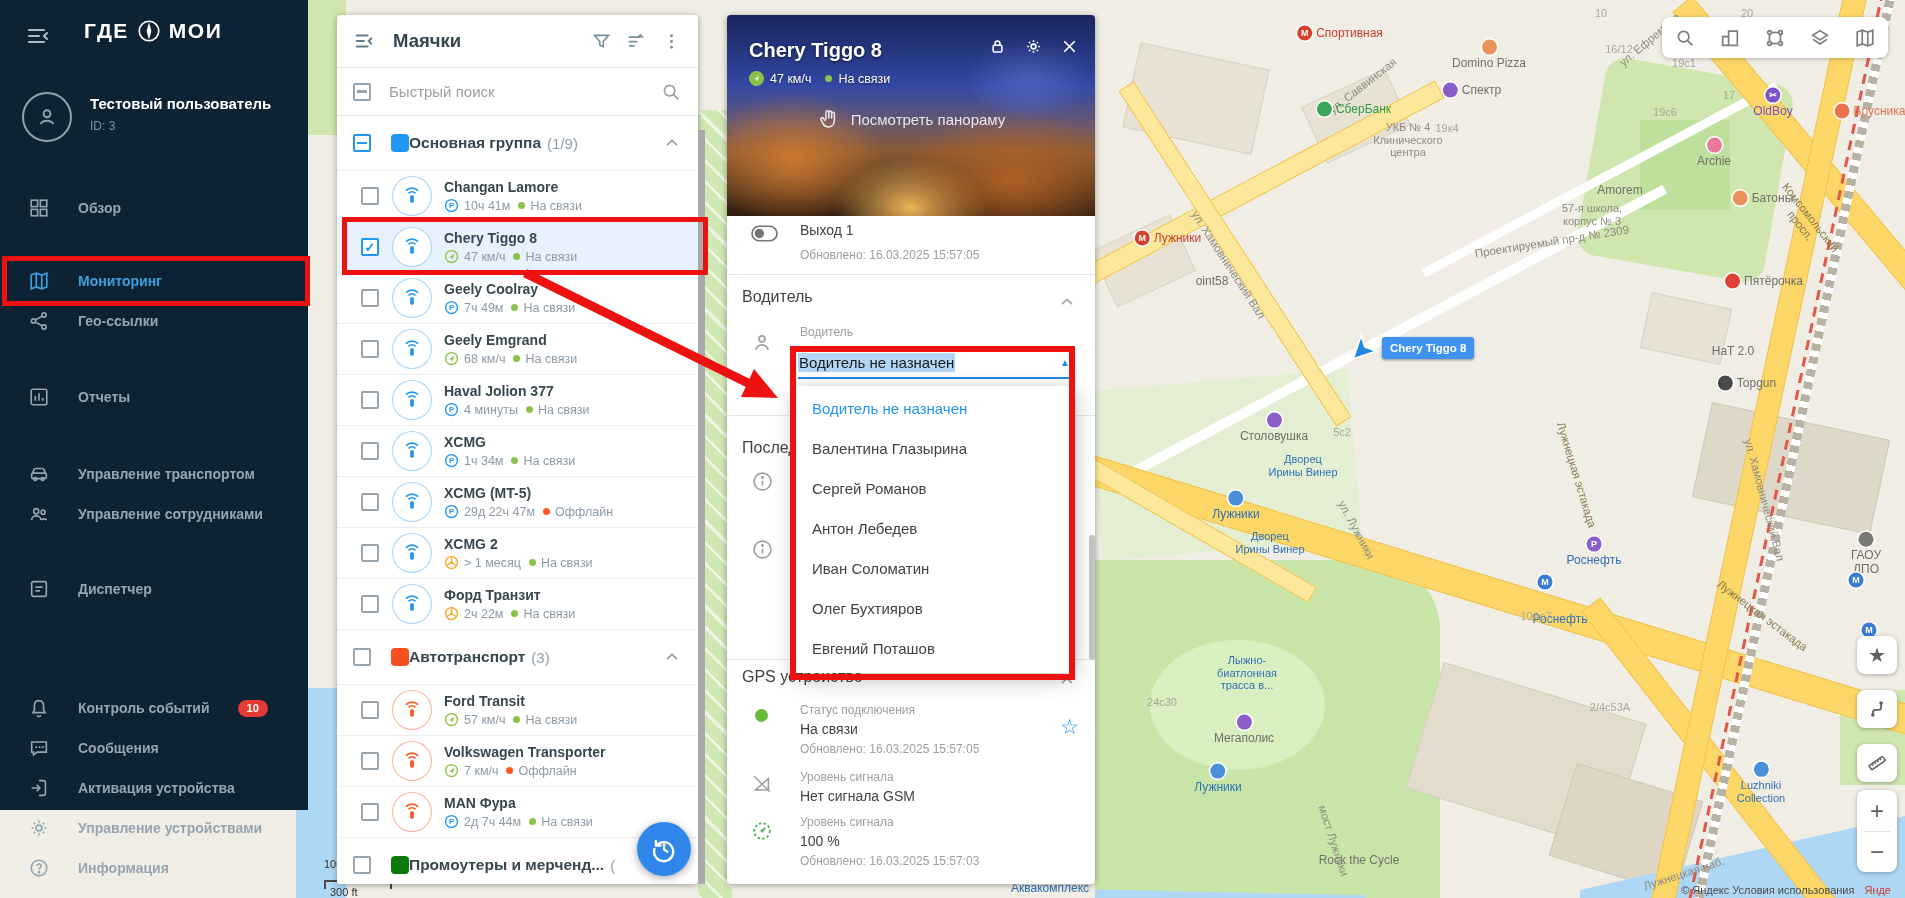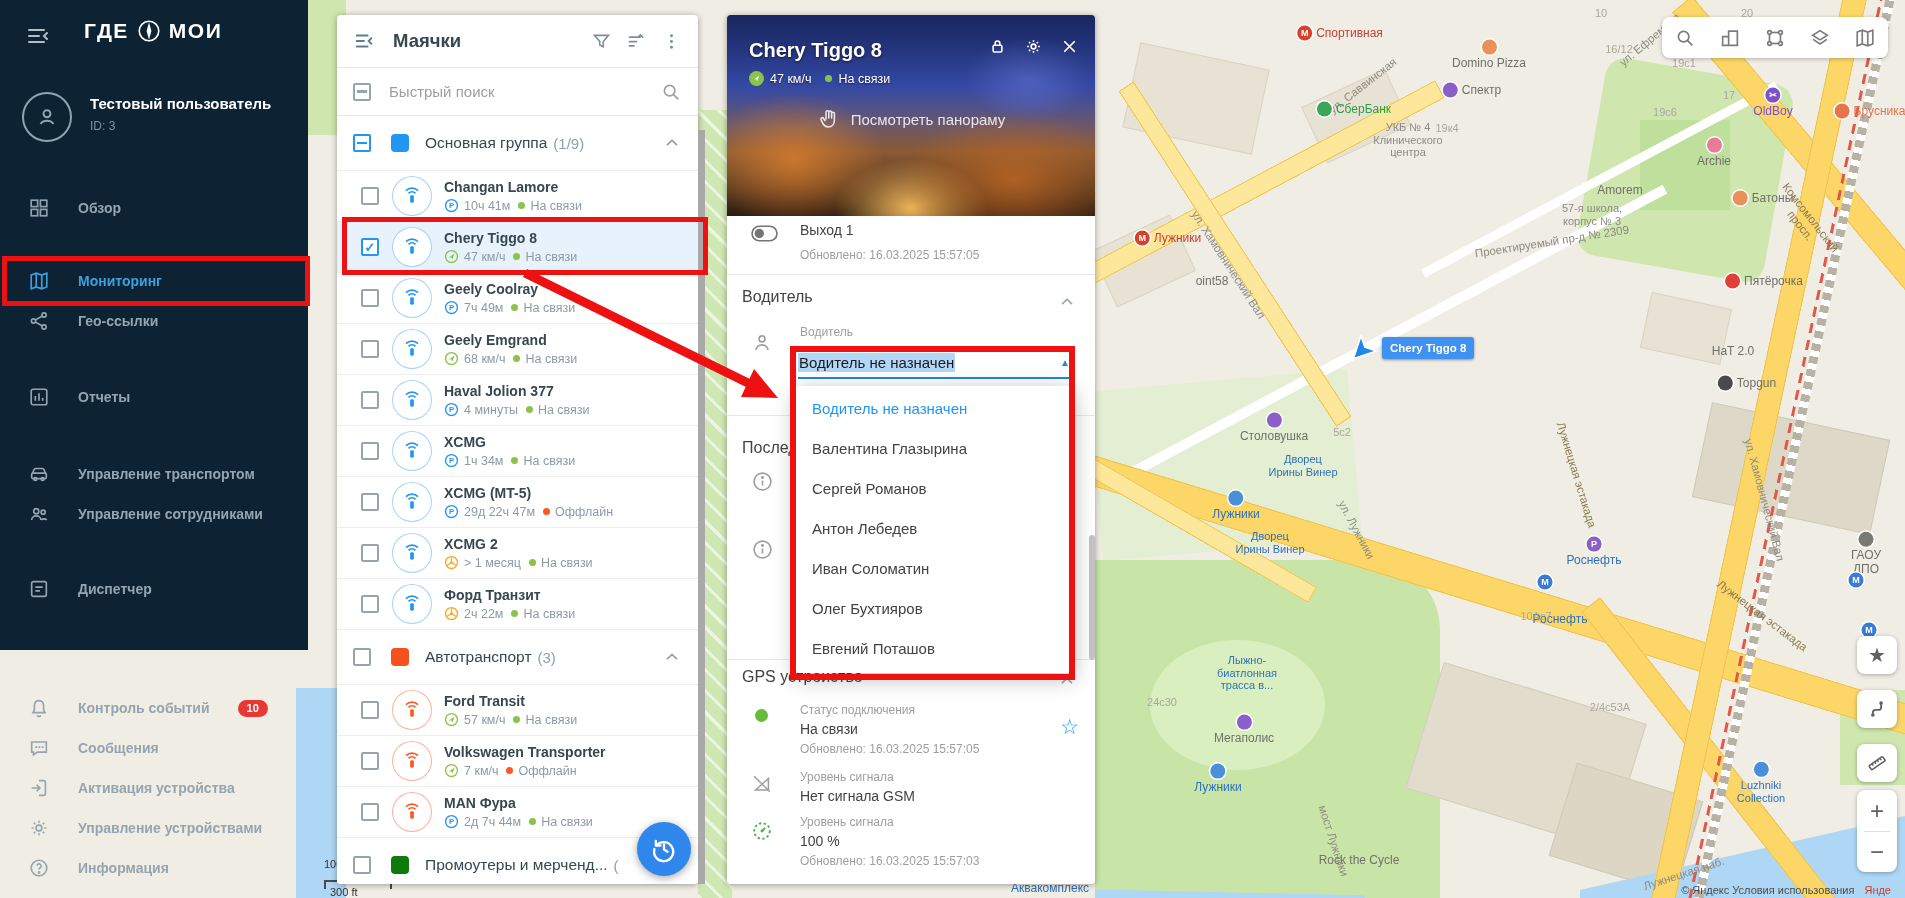--- a/index.html
+++ b/index.html
@@ -41,21 +41,21 @@
   .veh-marker-arrow{position:absolute;left:1348px;top:338px;z-index:3;transform:rotate(225deg)}
 
   .scale-top{position:absolute;left:324px;top:858px;font-size:11px;color:#333;z-index:2}
   .scale-line{position:absolute;left:324px;top:880px;width:64px;height:7px;border-left:2px solid #4a4a4a;
               border-right:2px solid #4a4a4a;border-top:2px solid #4a4a4a;z-index:2}
   .scale-bottom{position:absolute;left:330px;top:886px;font-size:11px;color:#333;z-index:6}
   .copyright{position:absolute;right:14px;top:884px;font-size:11px;color:#4a4a4a;z-index:2;white-space:nowrap}
   .copyright .red{color:#c8402f;margin-left:10px}
 
   
-  .sidebar{position:absolute;left:0;top:0;width:308px;height:650px;background:#0d2334;z-index:6;color:#94a5b1}
+  .sidebar{position:absolute;left:0;top:0;width:308px;height:810px;background:#0d2334;z-index:6;color:#94a5b1}
   .sb-burger{position:absolute;left:26px;top:24px;color:#b0bec5;cursor:pointer}
   .logo{position:absolute;left:84px;top:18px;display:flex;align-items:center;gap:7px;color:#fff;
         font-size:21px;font-weight:bold;letter-spacing:1.5px}
   .user{position:absolute;left:22px;top:92px;display:flex;gap:18px;align-items:flex-start}
   .avatar{width:46px;height:46px;border-radius:50%;border:2px solid #8fa3b0;display:flex;align-items:center;justify-content:center;color:#8fa3b0}
   .uname{font-size:15px;font-weight:bold;color:#fff;padding-top:3px}
   .uid{font-size:12px;color:#7e93a1;margin-top:7px}
   .mi{position:absolute;left:0;width:100%;height:40px;display:flex;align-items:center;gap:28px;
       padding-left:28px;box-sizing:border-box;font-size:14px;font-weight:bold;color:#94a5b1;cursor:pointer}
   .mi .ic{width:22px;flex:none;display:flex}
@@ -74,21 +74,21 @@
   .lp-input::placeholder{color:#9e9e9e}
   .cb{width:18px;height:18px;border:2px solid #97a4ad;border-radius:2px;display:flex;align-items:center;
       justify-content:center;flex:none;background:#fff;cursor:pointer;box-sizing:border-box}
   .cb.ind::after{content:"";width:10px;height:2.5px;background:#97a4ad}
   .cb.bind{border-color:#2196f3}
   .cb.bind::after{background:#2196f3}
   .cb.checked{border-color:#2196f3}
   .cb.checked::after{content:"\2713";color:#2196f3;font-size:13px;font-weight:bold}
   .grow{height:54px;display:flex;align-items:center;padding:0 16px;border-bottom:1px solid #eee;background:#fff}
   .sq{width:18px;height:18px;border-radius:4px;margin-left:20px;flex:none}
-  .gname{font-size:15.5px;font-weight:normal;color:#37474f;margin-left:16px;white-space:nowrap}
+  .gname{font-size:15.5px;font-weight:bold;color:#37474f;white-space:nowrap}
   .gcount{font-size:15px;color:#90a0ab;margin-left:6px}
   .gchev{margin-left:auto;cursor:pointer}
   .vrow{height:50px;display:flex;align-items:center;padding:0 24px;border-bottom:1px solid #eee;background:#fff;cursor:pointer}
   .vrow.selected{background:#e7f2fc}
   .tagcircle{width:38px;height:38px;border-radius:50%;border:1px solid;display:flex;align-items:center;
              justify-content:center;margin-left:13px;flex:none;background:#fff}
   .tagcircle.c-blue{color:#2196f3;border-color:rgba(33,150,243,.4)}
   .tagcircle.c-orange{color:#ff5722;border-color:rgba(255,87,34,.45)}
   .vinfo{margin-left:12px;min-width:0}
   .vname{font-size:14px;font-weight:bold;color:#37474f;white-space:nowrap}

